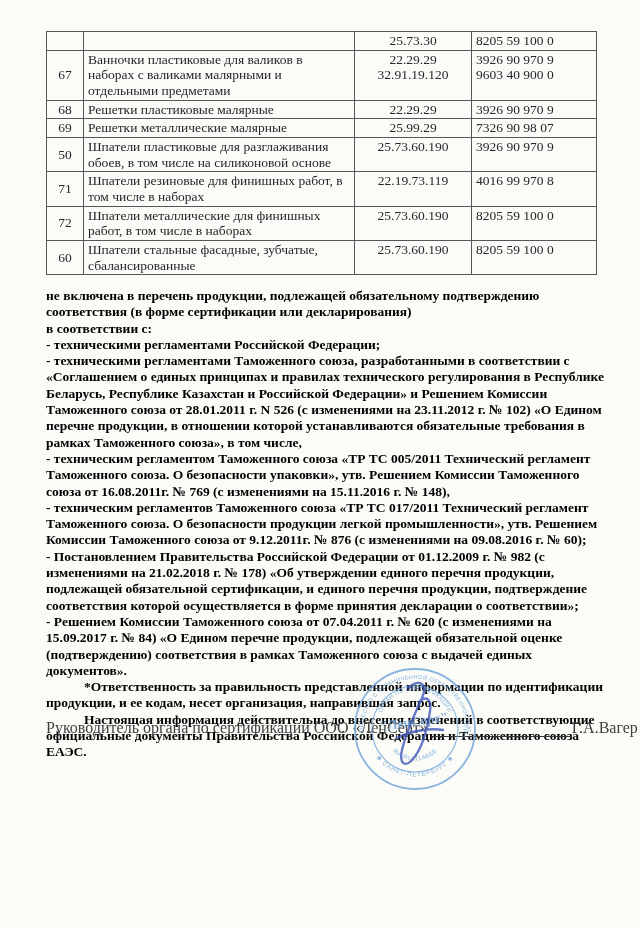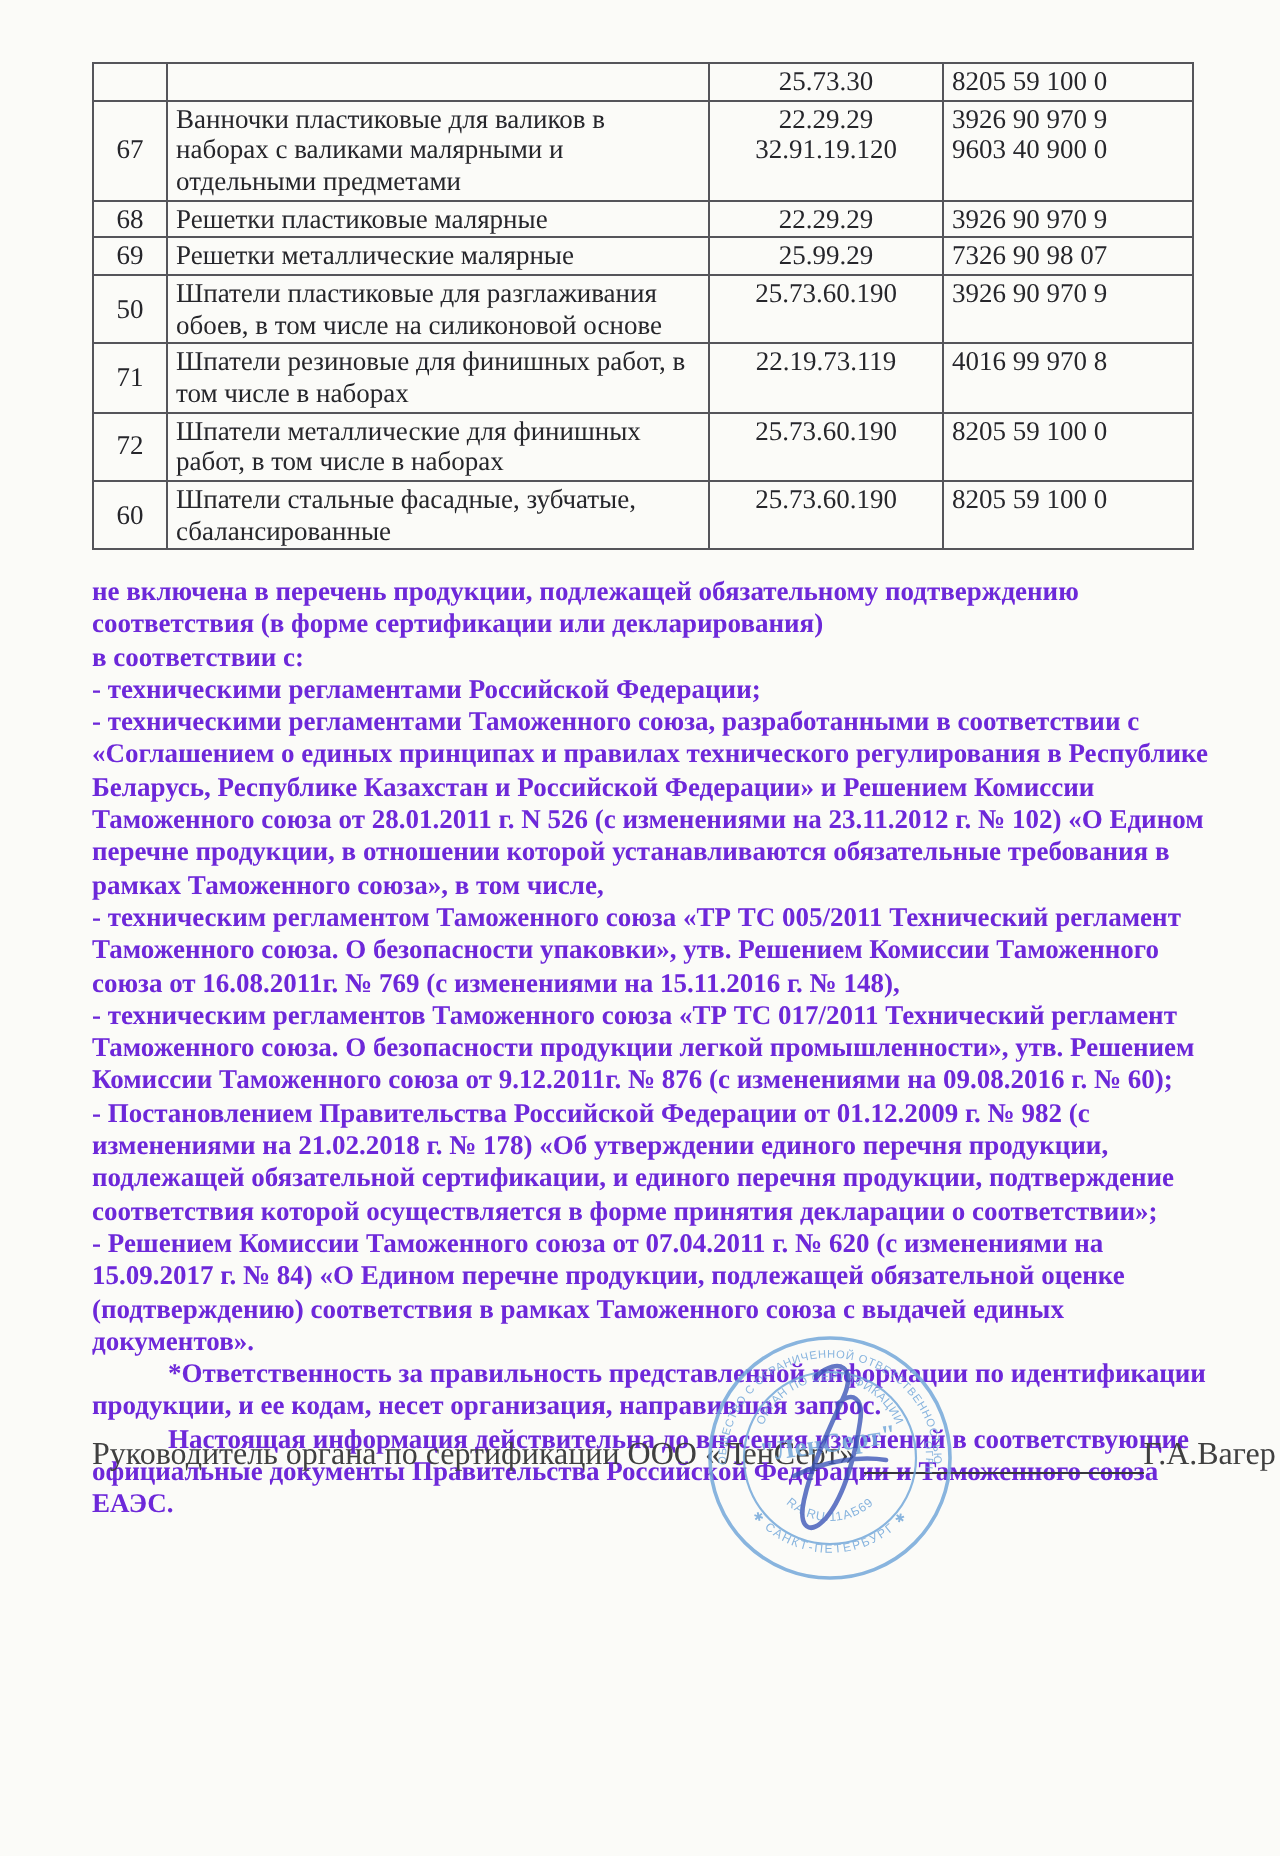--- a/index.html
+++ b/index.html
@@ -23,21 +23,21 @@
     background:transparent;
   }
   .doc-table td.c-num{width:28px;text-align:center;vertical-align:middle;}
   .doc-table td.c-desc{width:262px;text-align:left;}
   .doc-table td.c-okpd{width:108px;text-align:center;white-space:pre-line;}
   .doc-table td.c-tnved{width:116px;text-align:left;white-space:pre-line;}
   .doc-table tr.partial td{height:15px;}
   
   .body-text{
     position:absolute;top:288px;left:46px;width:560px;
-    font-size:13.5px;line-height:16.3px;color:#6d28d9;
+    font-size:13.5px;line-height:16.3px;color:#000000;
   }
   .body-text p{margin:0;font-weight:bold;}
   .body-text p.bold{font-weight:bold;}
   .body-text p.indent{text-indent:38px;}
   
   .sig-row{
     position:absolute;top:719px;left:46px;width:556px;
     display:flex;align-items:flex-end;
     font-size:16px;color:#404040;white-space:nowrap;
   }

